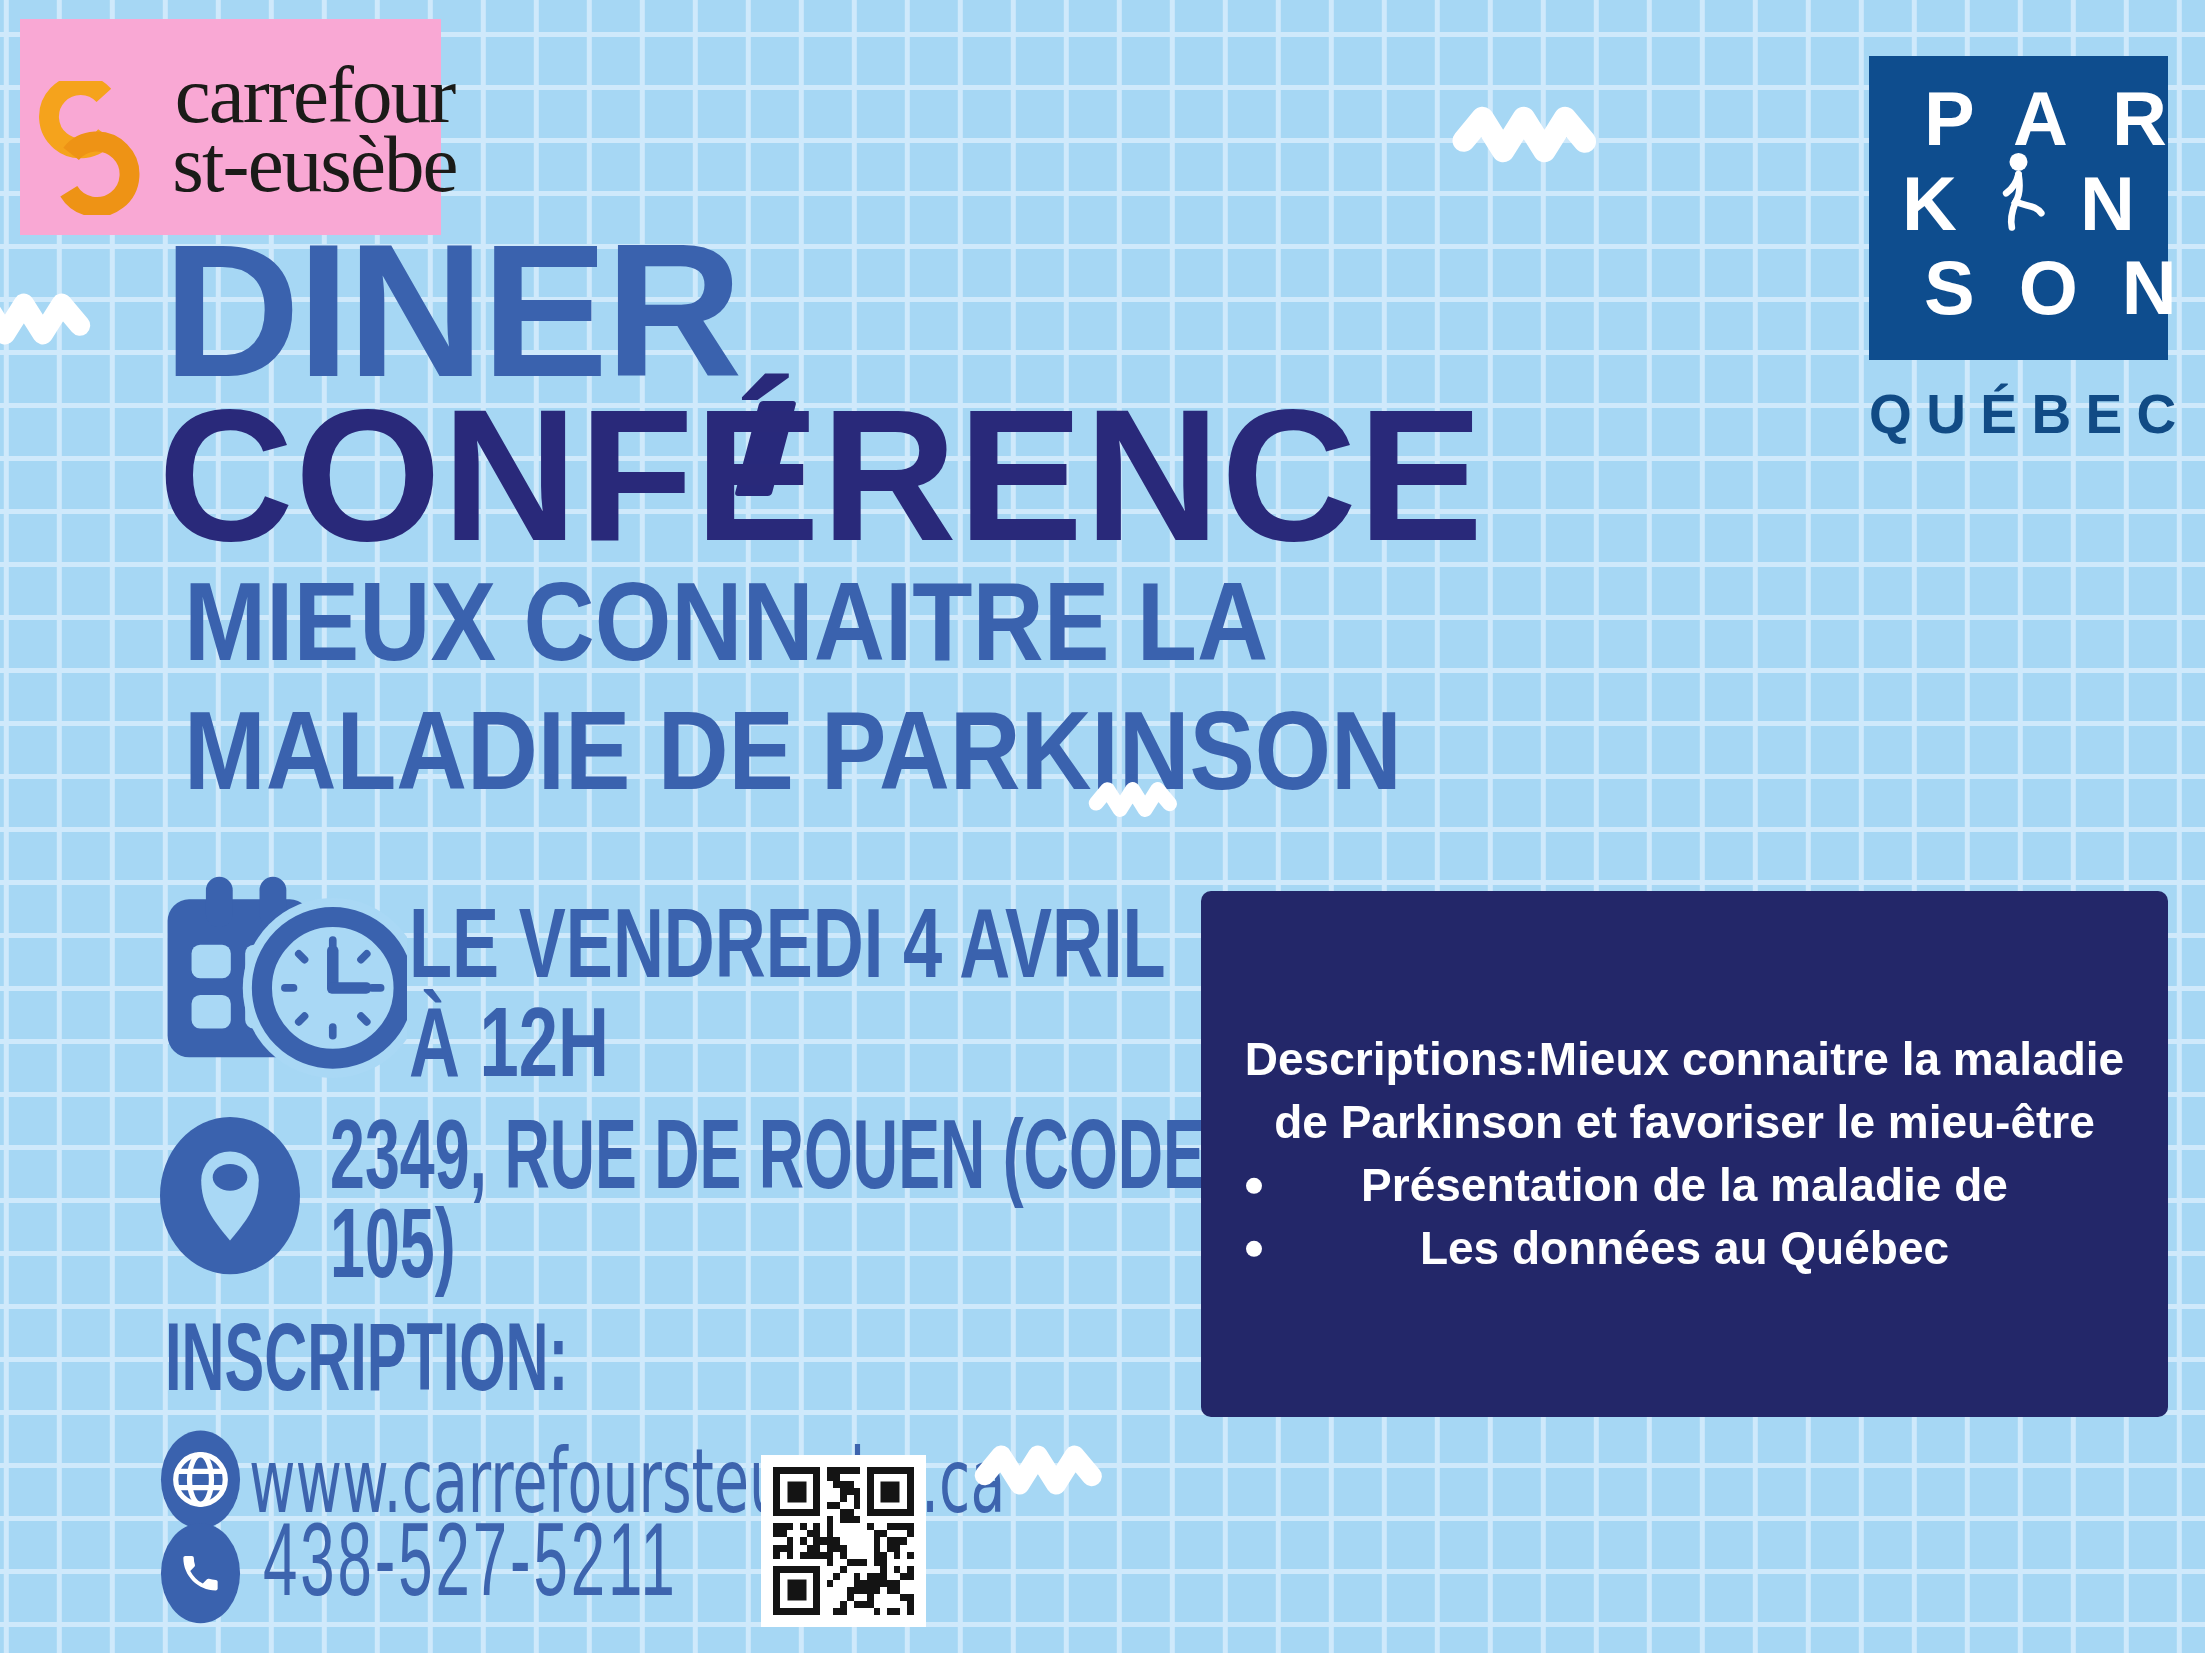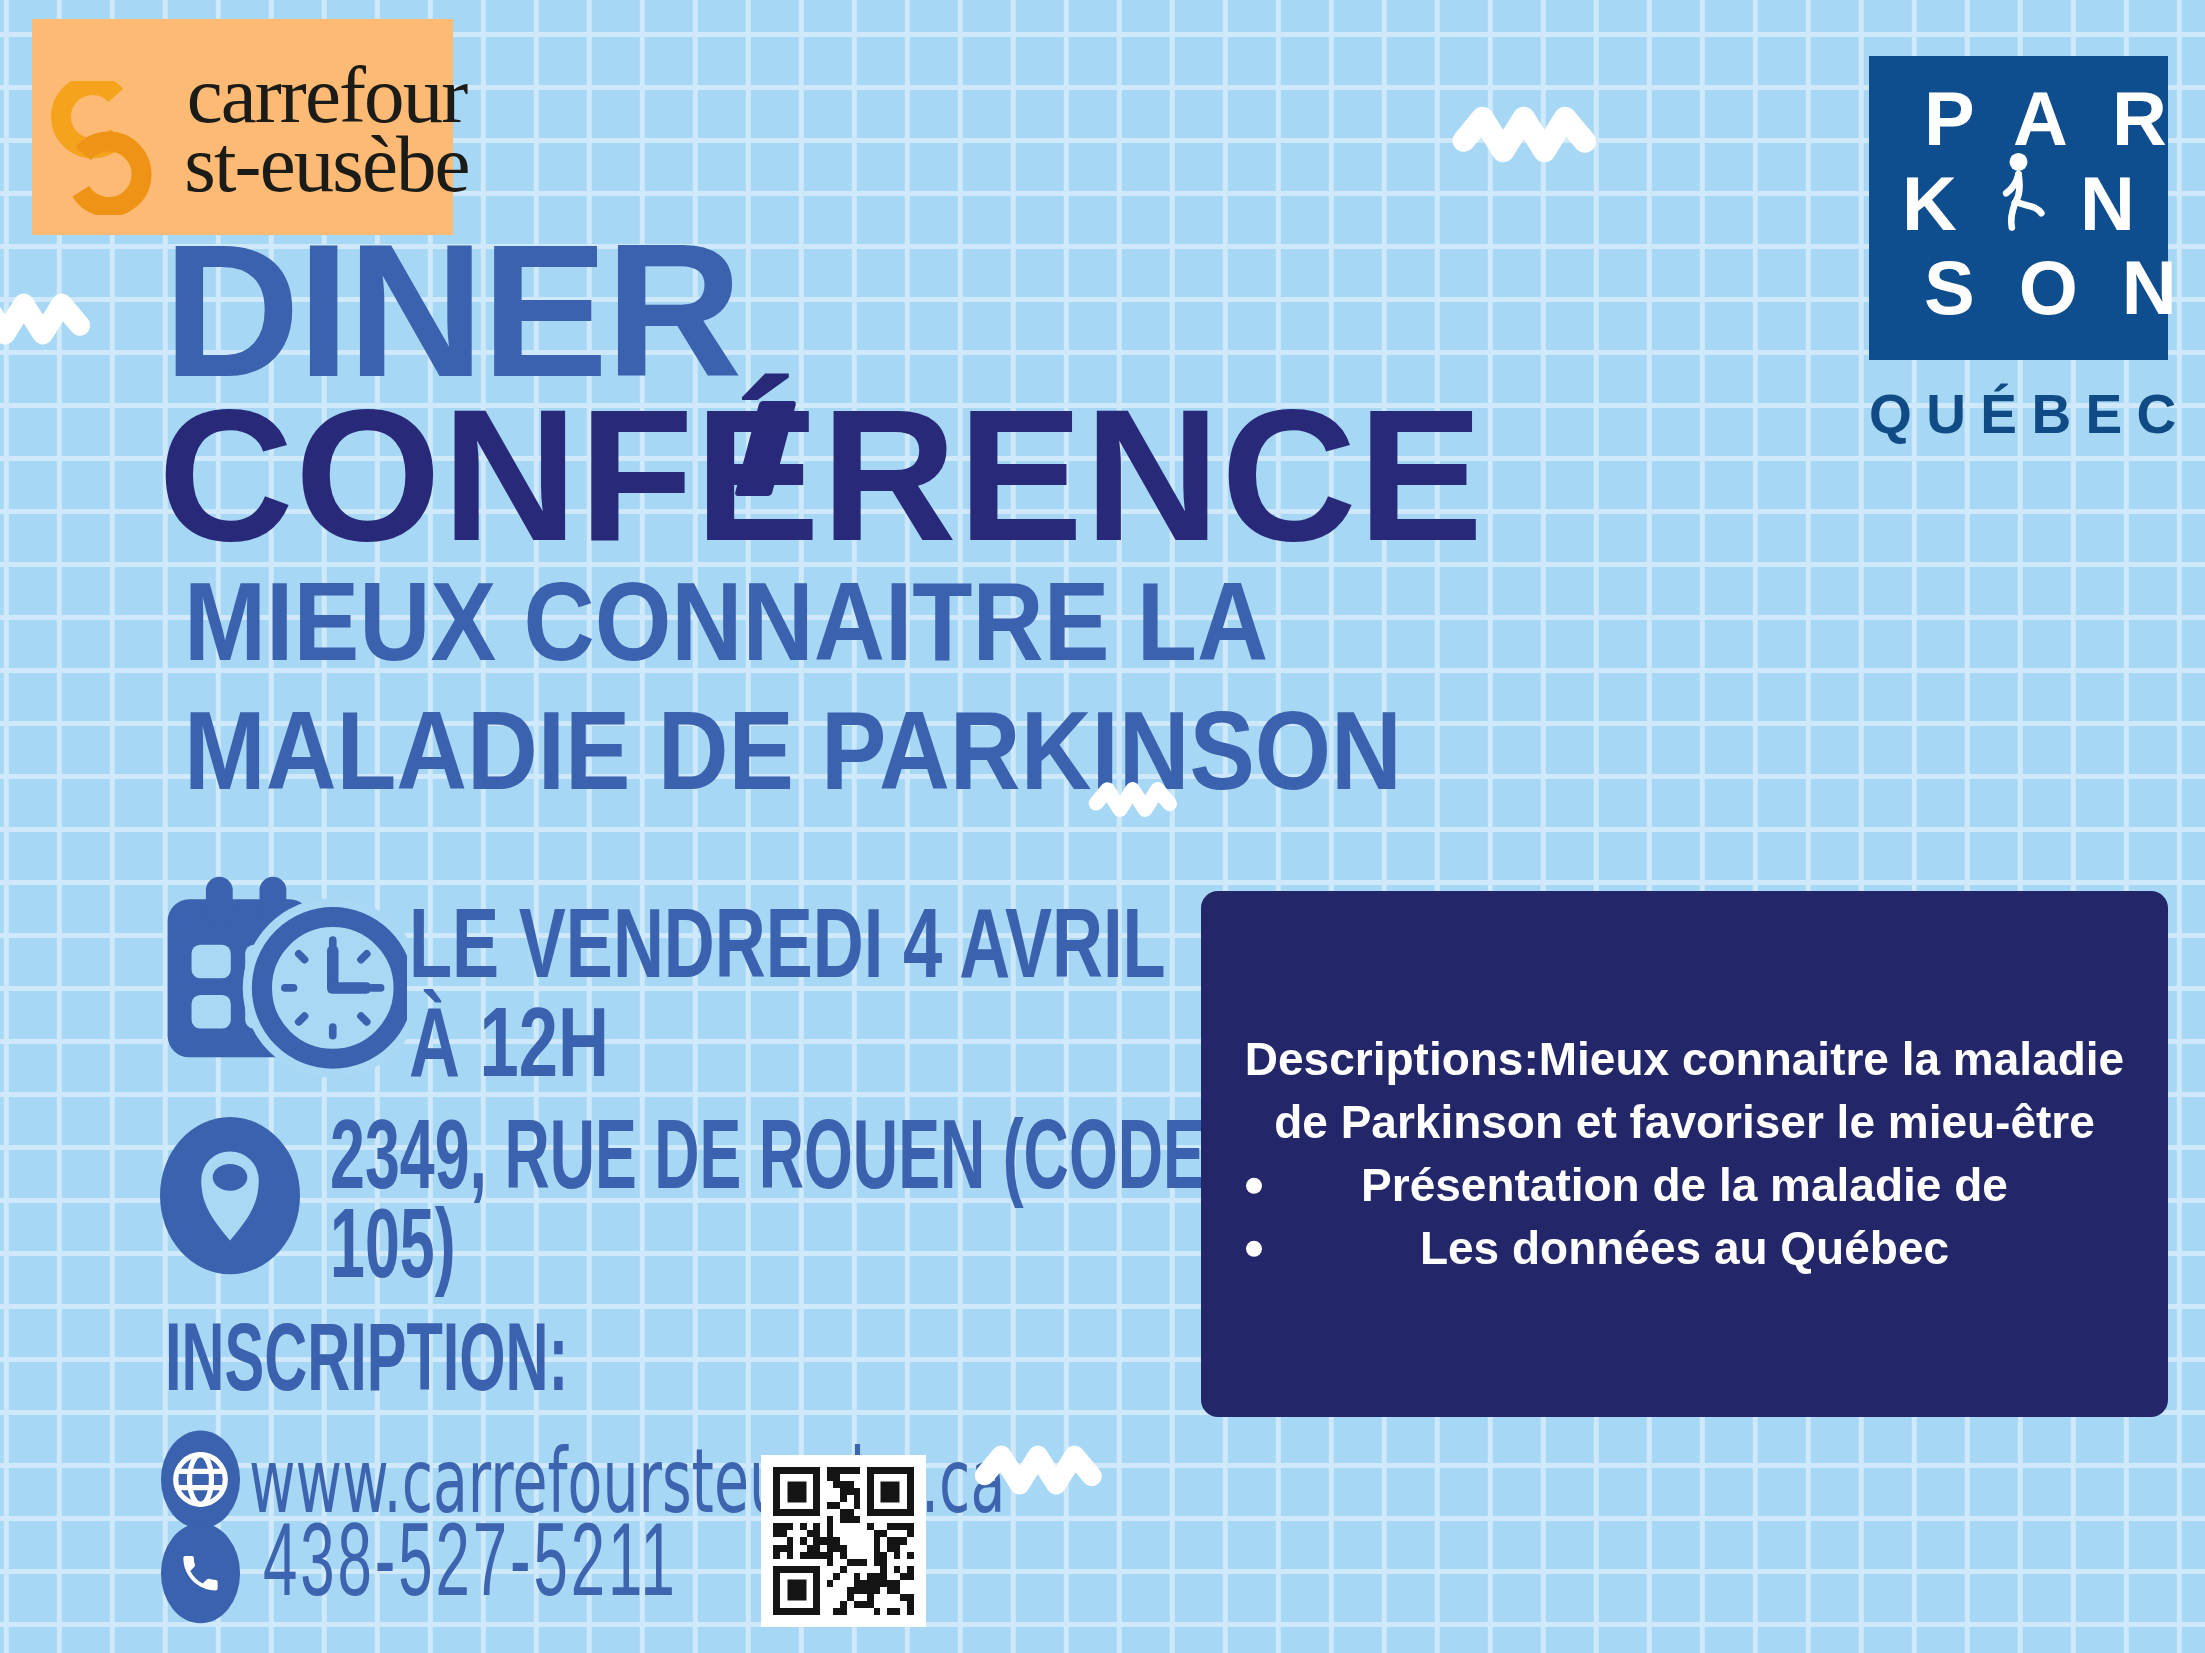--- a/index.html
+++ b/index.html
@@ -14,39 +14,39 @@
     background-size:53px 53px,53px 53px;
     background-position:3.8px 0px,0px 32px;
     font-family:"Liberation Sans",sans-serif;
   }
   .abs{position:absolute;}
   .hl{font-weight:bold;white-space:nowrap;line-height:1;transform-origin:left top;}
   .blue{color:#3a62ae;}
   .navy{color:#29297a;}
 
   
-  .org-card{left:32px;top:19px;width:421px;height:216px;background:#fdba74;}
+  .org-card{left:20px;top:19px;width:421px;height:216px;background:#f9a8d4;}
   .org-text{left:139px;top:42px;width:311px;text-align:center;
     font-family:"Liberation Serif",serif;font-size:81px;line-height:69px;
     color:#1b1b18;letter-spacing:-1.9px;}
 
   
   .pk-square{left:1869px;top:56px;width:299px;height:304px;background:#0e4d8e;
     display:flex;flex-direction:column;justify-content:space-between;
     padding:25px 33px 34px 33px;box-sizing:border-box;}
   .pk-row-text{font-size:76px;font-weight:bold;color:#ffffff;letter-spacing:44px;
     text-align:center;margin-left:22px;line-height:1;}
   .pk-row-mid{display:flex;justify-content:space-between;align-items:center;
     font-size:76px;font-weight:bold;color:#ffffff;line-height:1;}
   .pk-quebec{left:1869px;top:382px;width:299px;text-align:center;
     font-size:55px;font-weight:bold;letter-spacing:14.4px;color:#114b85;white-space:nowrap;}
 
   
   .desc-box{left:1201px;top:891px;width:967px;height:526px;
-    background:#232769;border-radius:17px;
+    background:#232769;border-radius:10px;
     display:flex;flex-direction:column;justify-content:center;
     padding:0 34px;box-sizing:border-box;}
   .desc-line{position:relative;text-align:center;color:#ffffff;
     font-size:46px;font-weight:bold;line-height:63px;white-space:nowrap;}
   .desc-bullet{position:absolute;left:10.5px;top:50%;width:16.3px;height:16.3px;
     border-radius:50%;background:#ffffff;transform:translateY(-50%);}
 
   
   .comma{left:747px;top:401px;width:37px;height:95px;background:#28297b;
     transform:skewX(-15deg);border-radius:3.8px;}

